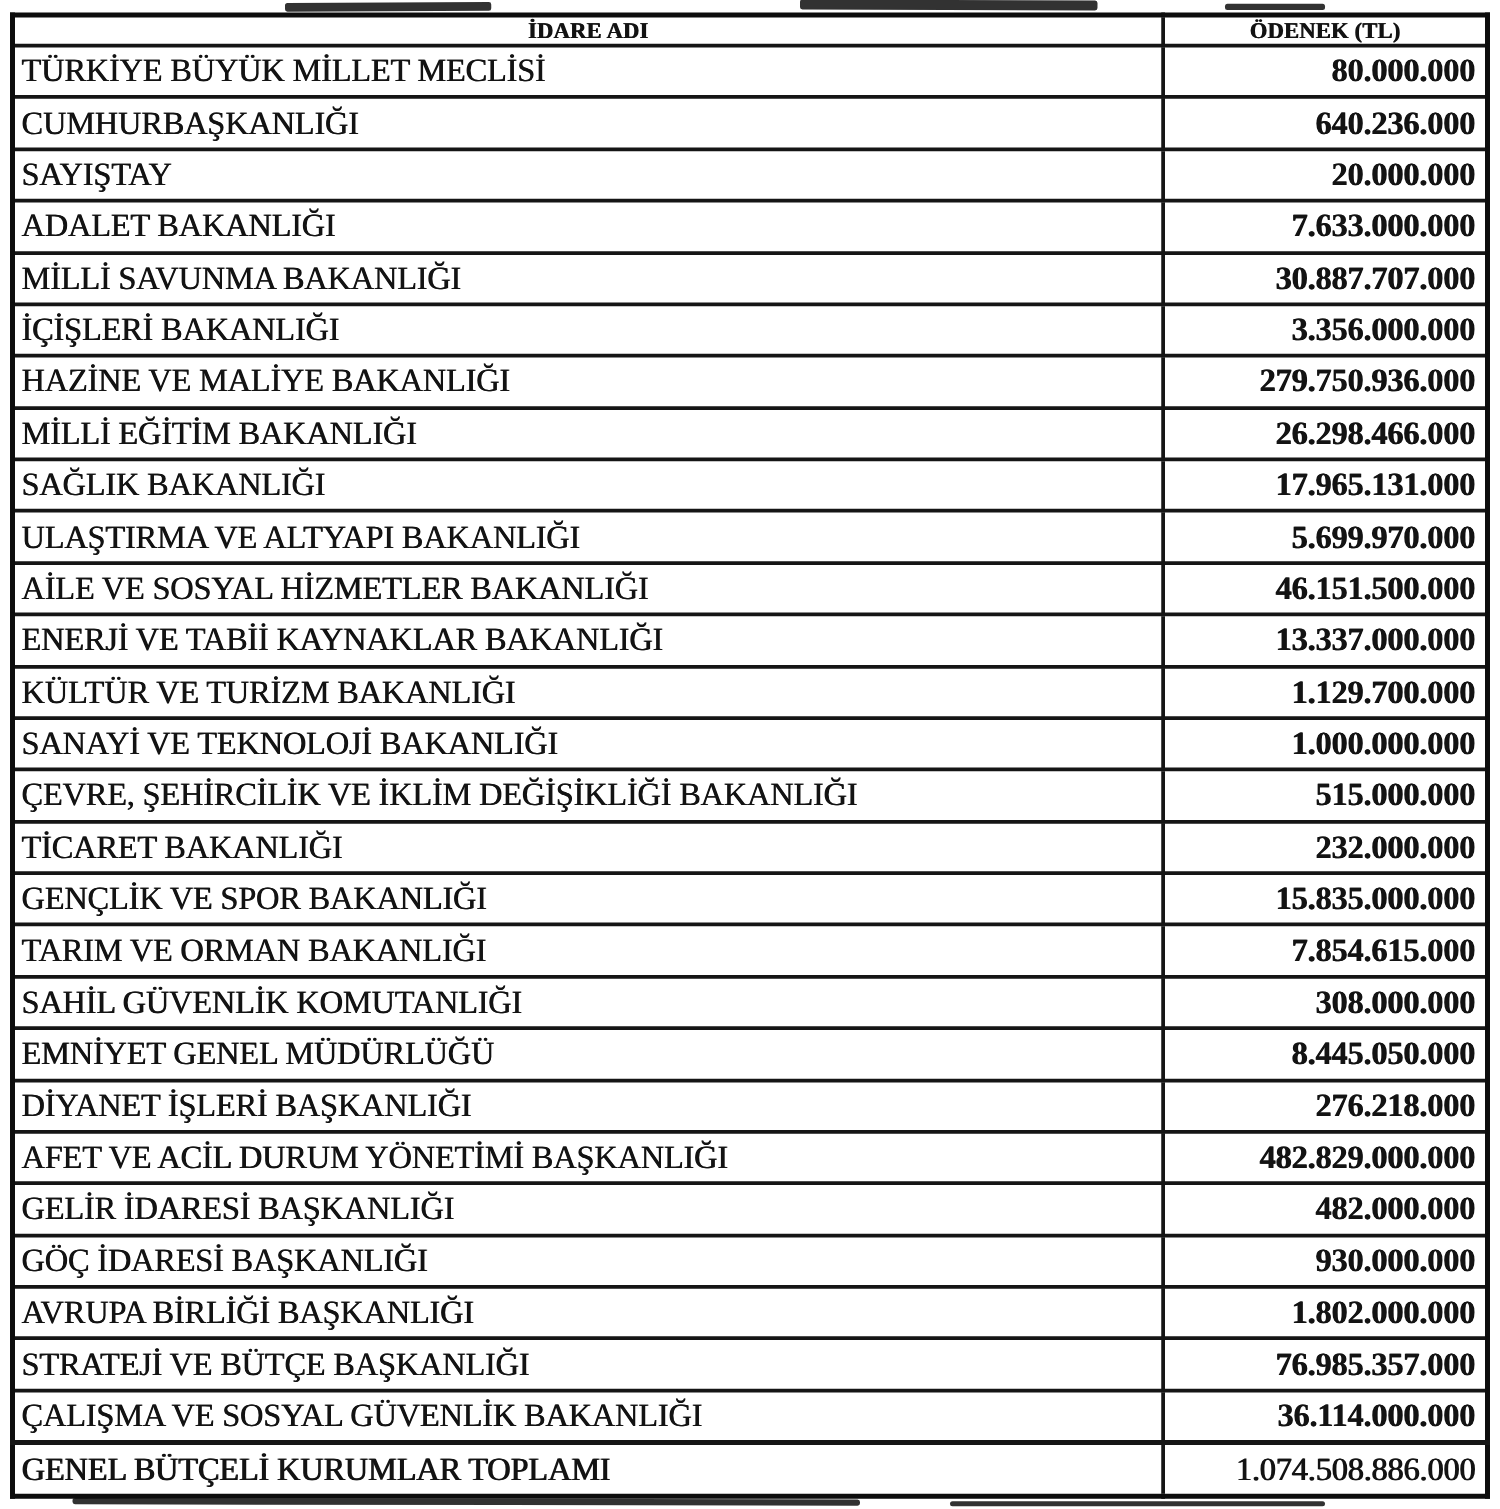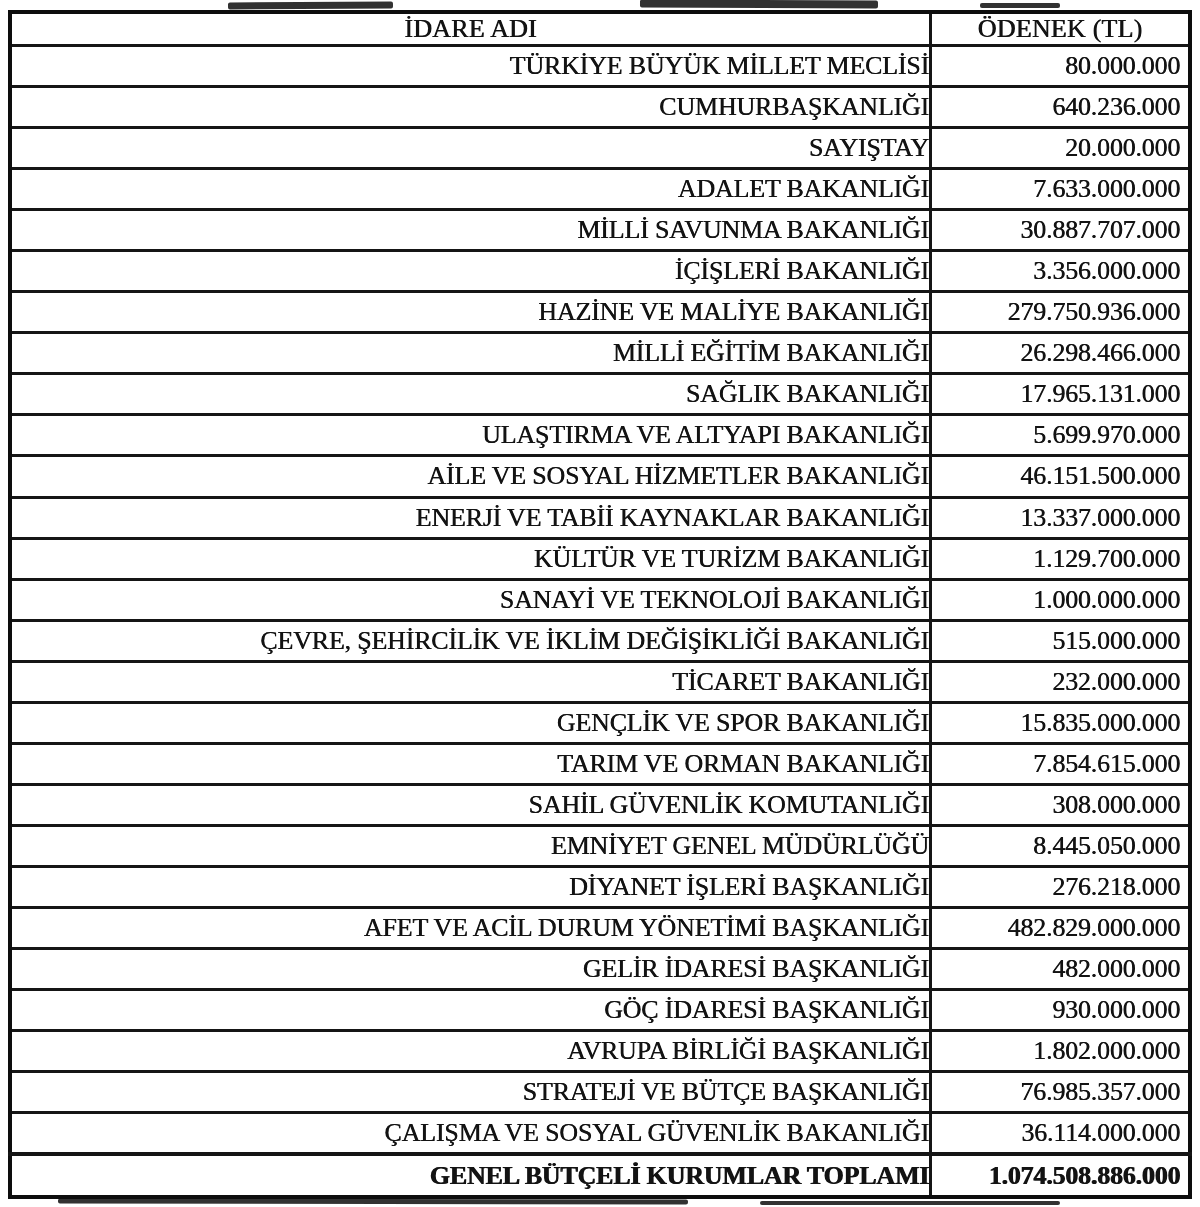--- a/index.html
+++ b/index.html
@@ -35,36 +35,36 @@
   col.c-name   { width: 78%; }
   col.c-amount { width: 22%; }
 
   th, td {
     border: 3px solid #151515;
     padding: 0;
     white-space: nowrap;
     overflow: hidden;
   }
   th {
-    font-size: 26px;
-    font-weight: normal;
+    font-size: 18px;
+    font-weight: bold;
     letter-spacing: 0.2px;
     text-align: center;
     text-shadow: 0.6px 0 0 currentColor;
   }
   td {
     font-size: 26px;
     letter-spacing: -0.2px;
     text-shadow: 0.45px 0 0 currentColor;
   }
-  td.name   { text-align: right;  padding-left: 5px; }
-  td.amount { text-align: right; padding-right: 8px; }
+  td.name   { text-align: left;  padding-left: 5px; }
+  td.amount { text-align: right; padding-right: 8px; font-weight: bold; }
 
   tr.total td {
-    font-weight: bold;
+    font-weight: normal;
     text-shadow: 0.8px 0 0 currentColor;
     border-top-width: 4px;
   }
 </style>
 </head>
 <body>
 
 <div class="page">
   <div class="artifact a1"></div>
   <div class="artifact a2"></div>

